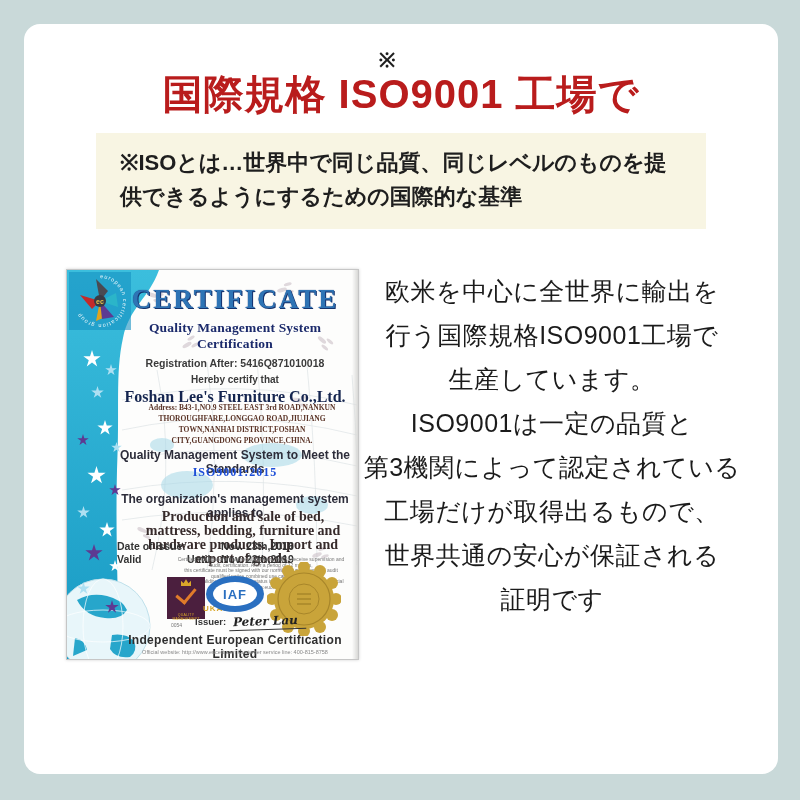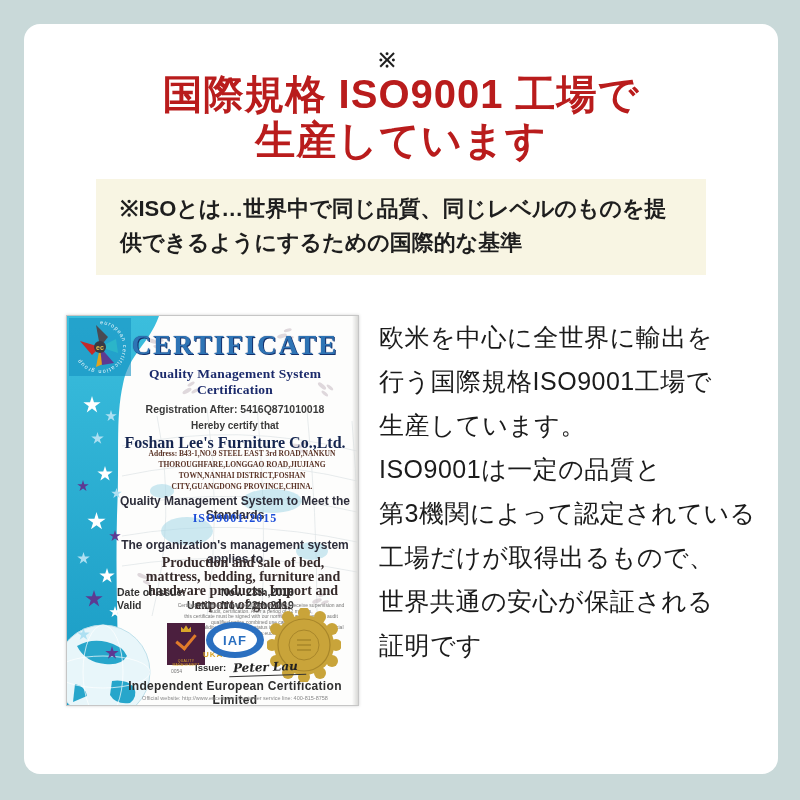--- a/index.html
+++ b/index.html
@@ -9,21 +9,21 @@
   
   .ref-mark{margin-top:26px;text-align:center;transform:translateX(-14px);
     font-size:20px;font-weight:700;color:#1f1f1f;line-height:20px;}
   .title{margin-top:1px;text-align:center;font-size:40px;line-height:46px;
     font-weight:700;color:#b91c1c;letter-spacing:1px;}
   
   .note-box{margin:16px 72px 0 72px;background:#f8f5e3;padding:13px 24px 15px 24px;}
   .note-box p{margin:0;font-size:22px;line-height:34px;font-weight:600;color:#1e1e1e;}
   
   .content{display:flex;margin:40px 0 0 42px;}
-  .desc{margin-left:20px;width:386px;}
+  .desc{width:386px;text-align:center;}
   .desc div{font-size:25px;line-height:44px;font-weight:500;color:#1b1b1b;letter-spacing:.5px;}
   
   .cert{position:relative;width:291px;height:389px;background:#fdfdfc;flex:none;
     border:1px solid #c6c6c6;box-shadow:0 0 3px rgba(0,0,0,.18);overflow:hidden;}
   .cert:after{content:"";position:absolute;top:0;right:0;width:6px;height:100%;
     background:linear-gradient(to left,#d8d8d6,rgba(216,216,214,0));}
   .cert .wm,.cert .band{position:absolute;top:0;left:0;}
   .cert-content{position:absolute;left:50px;right:5px;top:0;text-align:center;color:#333;}
   .c-abs{position:absolute;left:0;right:0;}
   .cert-title{top:14px;font-family:"Liberation Serif",serif;font-weight:700;font-size:27px;
@@ -75,21 +75,20 @@
     50% 70%,21% 91%,32% 57%,2% 35%,39% 35%);}
 </style>
 </head>
 <body>
 
 <div class="frame">
 
   <div class="ref-mark">※</div>
   <div class="title">
     <div>国際規格 ISO9001 工場で</div>
-    <div>生産しています</div>
   </div>
 
   <div class="note-box">
     <p>※ISOとは…世界中で同じ品質、同じレベルのものを提供できるようにするための国際的な基準</p>
   </div>
 
   <div class="content">
 
     <div class="cert">
 

